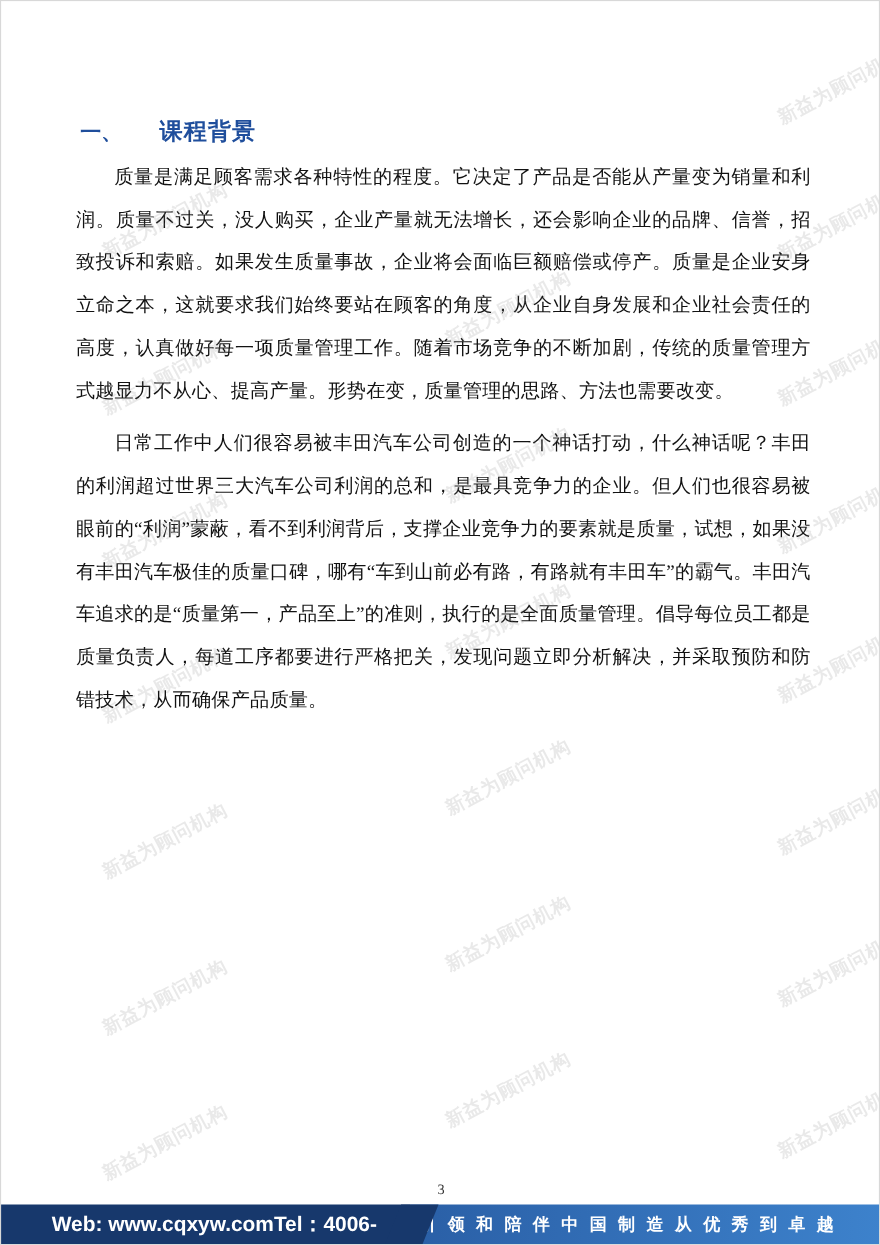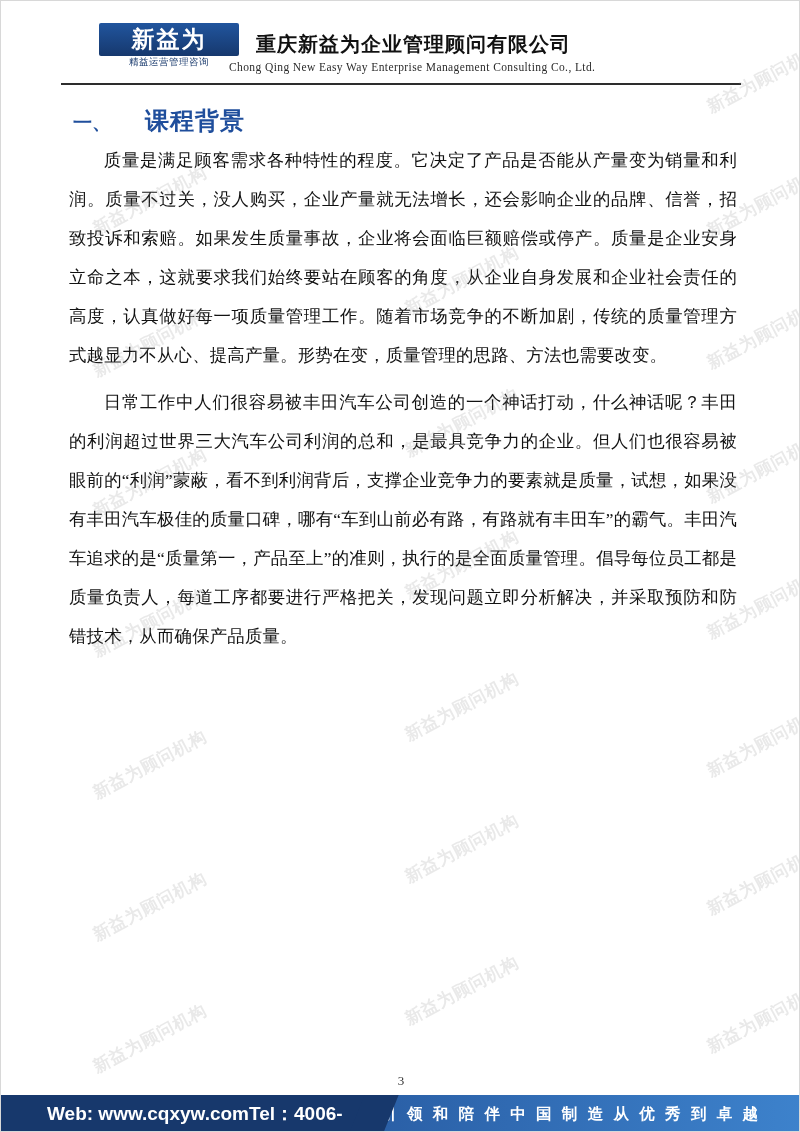--- a/index.html
+++ b/index.html
@@ -132,21 +132,21 @@
   .sec-num {
     font-family: "Liberation Sans", sans-serif;
     font-weight: bold;
     font-size: 19px;
     color: #1f4e9c;
     width: 72px;
   }
   .sec-title {
     font-family: "Liberation Sans", sans-serif;
     font-weight: bold;
-    font-size: 24px;
+    font-size: 21px;
     color: #1f4e9c;
     letter-spacing: 1px;
   }
 
   
   .content {
     position: absolute;
     left: 68px;
     top: 140px;
     width: 668px;
@@ -231,30 +231,20 @@
     height: 38px;
     background: #17386c;
     transform: skewX(-22deg);
   }
 </style>
 </head>
 <body>
 
 <div class="page">
 
-  <div class="header">
-    <div class="logo">
-      <div class="logo-box"></div>
-      <div class="logo-text">新益为</div>
-      <div class="logo-sub">精益运营管理咨询</div>
-    </div>
-    <div class="company-cn">重庆新益为企业管理顾问有限公司</div>
-    <div class="company-en">Chong Qing New Easy Way Enterprise Management Consulting Co., Ltd.</div>
-    <div class="header-rule"></div>
-  </div>
 
   <div class="section-head">
     <span class="sec-num">一、</span>
     <span class="sec-title">课程背景</span>
   </div>
 
   <div class="content">
     <p class="para">质量是满足顾客需求各种特性的程度。它决定了产品是否能从产量变为销量和利润。质量不过关，没人购买，企业产量就无法增长，还会影响企业的品牌、信誉，招致投诉和索赔。如果发生质量事故，企业将会面临巨额赔偿或停产。质量是企业安身立命之本，这就要求我们始终要站在顾客的角度，从企业自身发展和企业社会责任的高度，认真做好每一项质量管理工作。随着市场竞争的不断加剧，传统的质量管理方式越显力不从心、提高产量。形势在变，质量管理的思路、方法也需要改变。</p>
     <p class="para">日常工作中人们很容易被丰田汽车公司创造的一个神话打动，什么神话呢？丰田的利润超过世界三大汽车公司利润的总和，是最具竞争力的企业。但人们也很容易被眼前的“利润”蒙蔽，看不到利润背后，支撑企业竞争力的要素就是质量，试想，如果没有丰田汽车极佳的质量口碑，哪有“车到山前必有路，有路就有丰田车”的霸气。丰田汽车追求的是“质量第一，产品至上”的准则，执行的是全面质量管理。倡导每位员工都是质量负责人，每道工序都要进行严格把关，发现问题立即分析解决，并采取预防和防错技术，从而确保产品质量。</p>
   </div>

